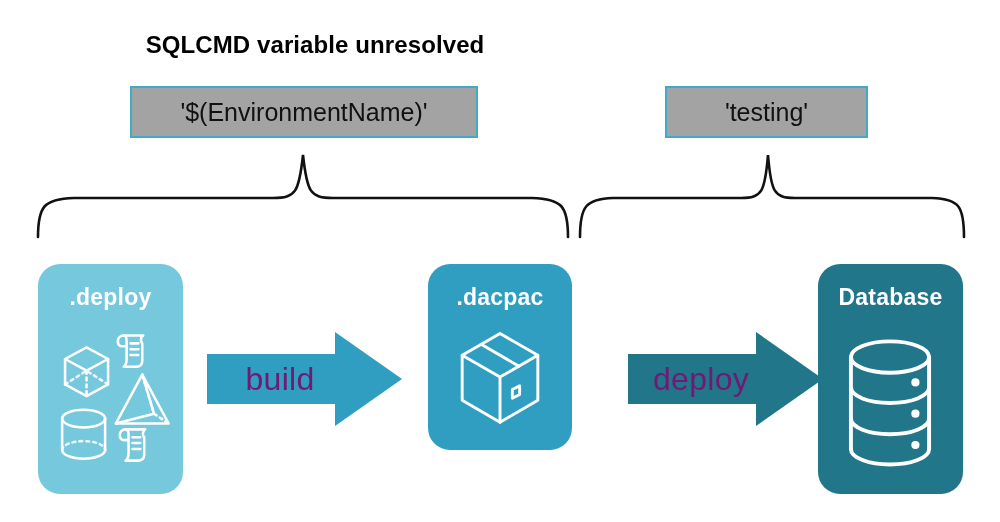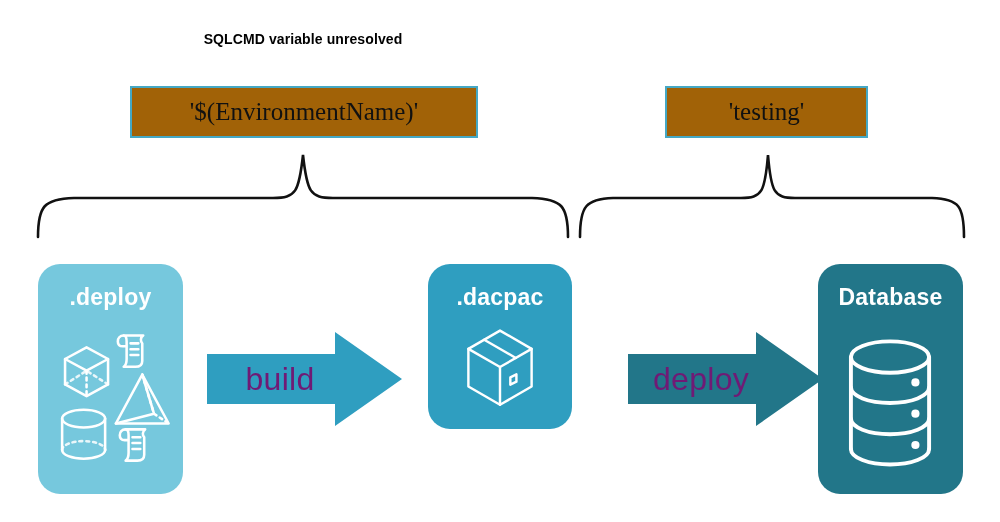--- a/index.html
+++ b/index.html
@@ -17,39 +17,40 @@
     height: 522px;
     background: #ffffff;
     overflow: hidden;
   }
 
   
   .header-label {
     position: absolute;
     font-family: "Liberation Sans", sans-serif;
     font-weight: bold;
-    font-size: 14px;
+    font-size: 24px;
     color: #000000;
     letter-spacing: 0.1px;
     white-space: nowrap;
     text-align: center;
+    margin-left: 12px;
   }
   #header-left  { left: 0;   top: 31px; width: 606px; }
   #header-right { left: 606px; top: 31px; width: 324px; }
 
   
   .code-box {
     position: absolute;
     box-sizing: border-box;
     border: 2px solid #45a8c4;
-    background: #a16207;
+    background: #a3a3a3;
     display: flex;
     align-items: center;
     justify-content: center;
-    font-family: Liberation Serif, serif;
+    font-family: Liberation Sans, sans-serif;
     font-size: 25px;
     color: #111111;
     letter-spacing: 0px;
     white-space: nowrap;
     text-align: center;
   }
   #code-box-left  { left: 130px; top: 86px; width: 348px; height: 52px; }
   #code-box-right { left: 665px; top: 86px; width: 203px; height: 52px; }
 
   
@@ -82,21 +83,21 @@
     white-space: nowrap;
   }
   .node-art {
     position: absolute;
     left: 0;
     right: 0;
     top: 52px;
     bottom: 6px;
   }
   #node-sqlproj  { left: 38px;  top: 264px; width: 145px; height: 230px; background: #76c8dd; }
-  #node-dacpac   { left: 428px; top: 264px; width: 144px; height: 165px; background: #2f9ec0; }
+  #node-dacpac   { left: 428px; top: 264px; width: 144px; height: 186px; background: #2f9ec0; }
   #node-database { left: 818px; top: 264px; width: 145px; height: 230px; background: #227689; padding-left: 36px; }
 
   
   .arrow-wrap {
     position: absolute;
   }
   #arrow-build  { left: 207px; top: 332px; width: 195px; height: 94px; }
   #arrow-deploy { left: 600px; top: 332px; width: 195px; height: 94px; margin-left: 28px; }
   .arrow-label {
     position: absolute;

